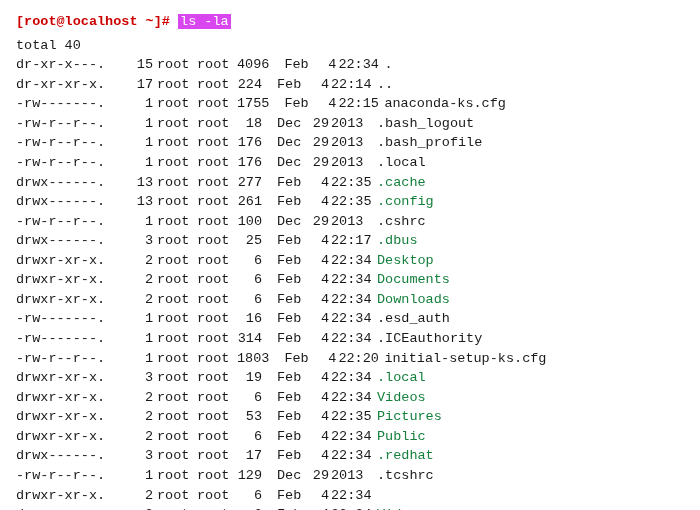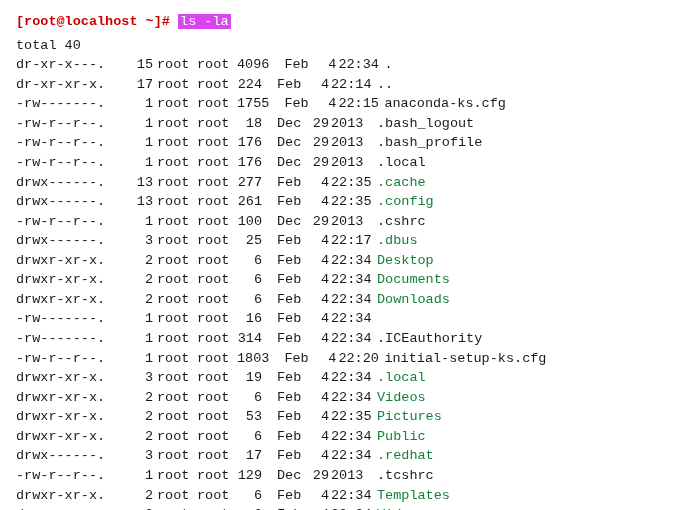--- a/index.html
+++ b/index.html
@@ -237,20 +237,21 @@
         <span class="col-links">1</span>
         <span> </span>
         <span class="col-owner">root</span>
         <span class="col-group">root</span>
         <span class="col-size">16</span>
         <span> </span>
         <span class="col-month">Feb</span>
         <span class="col-day">4</span>
         <span> </span>
         <span class="col-time">22:34</span>
+        <span class="col-name ">.esd_auth</span>
       </div>
       <div class="entry">
         <span class="col-perms">-rw-------.</span>
         <span class="col-links">1</span>
         <span> </span>
         <span class="col-owner">root</span>
         <span class="col-group">root</span>
         <span class="col-size">314</span>
         <span> </span>
         <span class="col-month">Feb</span>
@@ -362,21 +363,20 @@
         <span class="col-links">2</span>
         <span> </span>
         <span class="col-owner">root</span>
         <span class="col-group">root</span>
         <span class="col-size">6</span>
         <span> </span>
         <span class="col-month">Feb</span>
         <span class="col-day">4</span>
         <span> </span>
         <span class="col-time">22:34</span>
-        <span class="col-name blue">Templates</span>
       </div>
       <div class="entry">
         <span class="col-perms">drwxr-xr-x.</span>
         <span class="col-links">2</span>
         <span> </span>
         <span class="col-owner">root</span>
         <span class="col-group">root</span>
         <span class="col-size">6</span>
         <span> </span>
         <span class="col-month">Feb</span>

